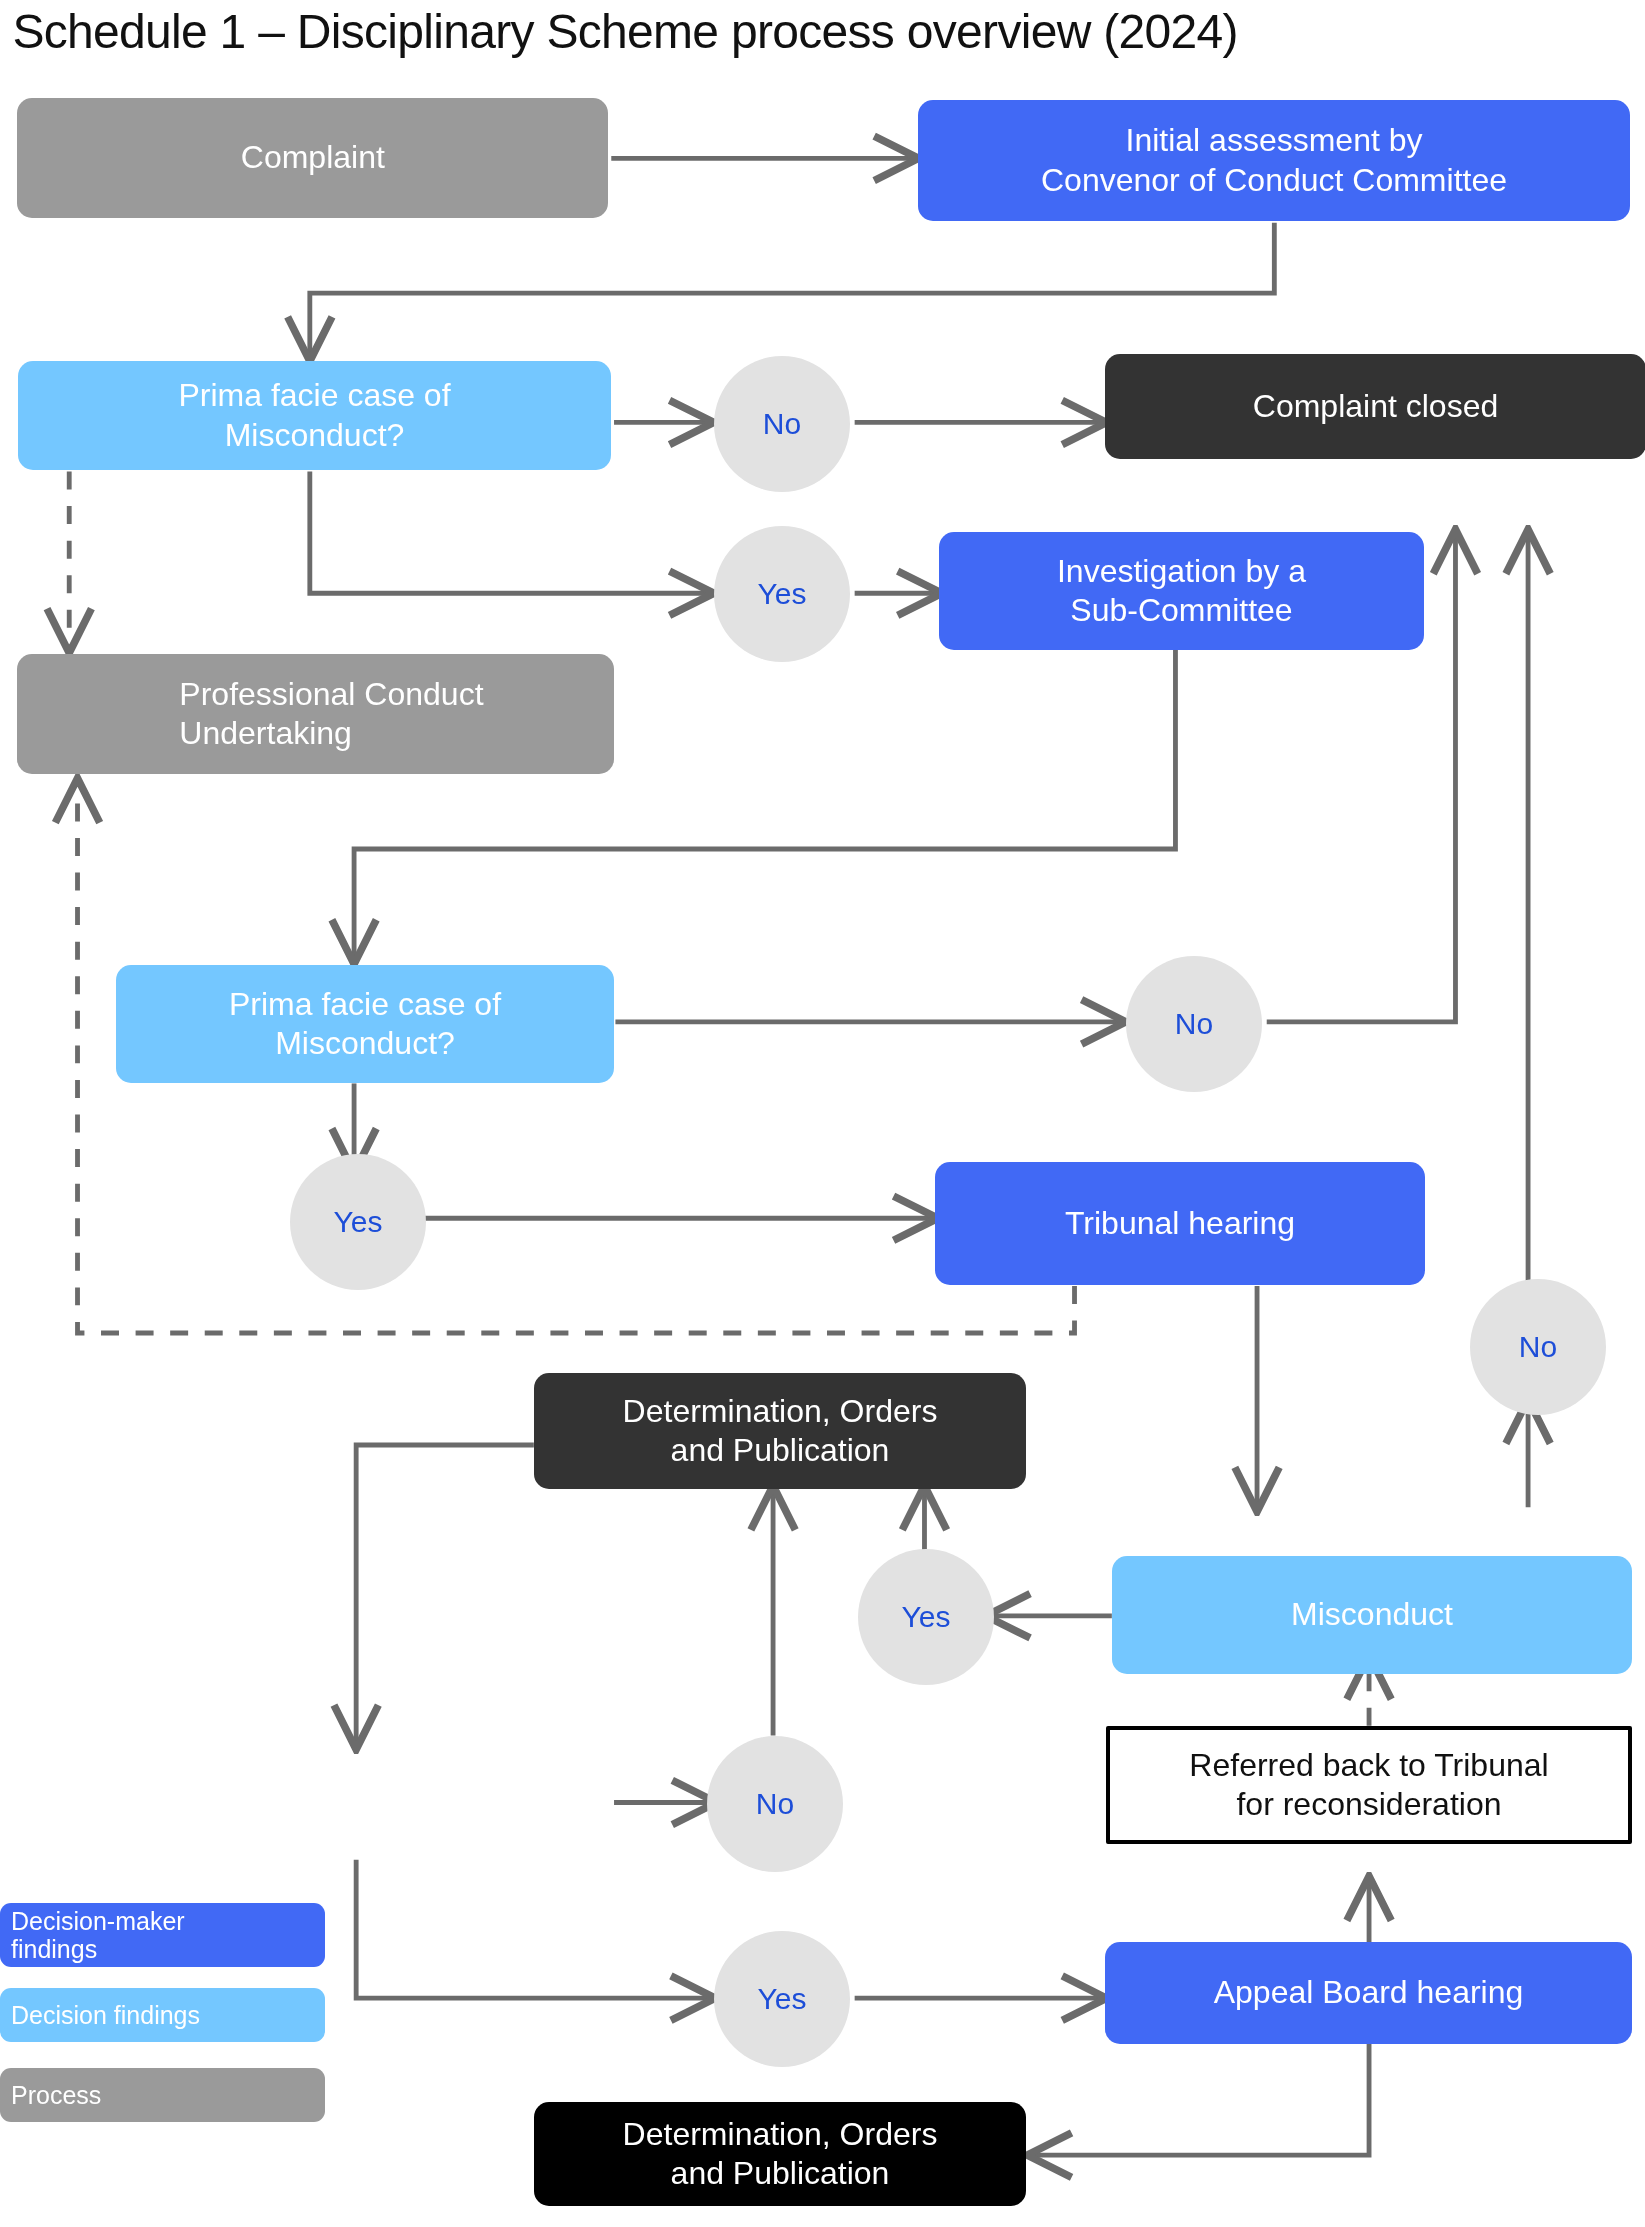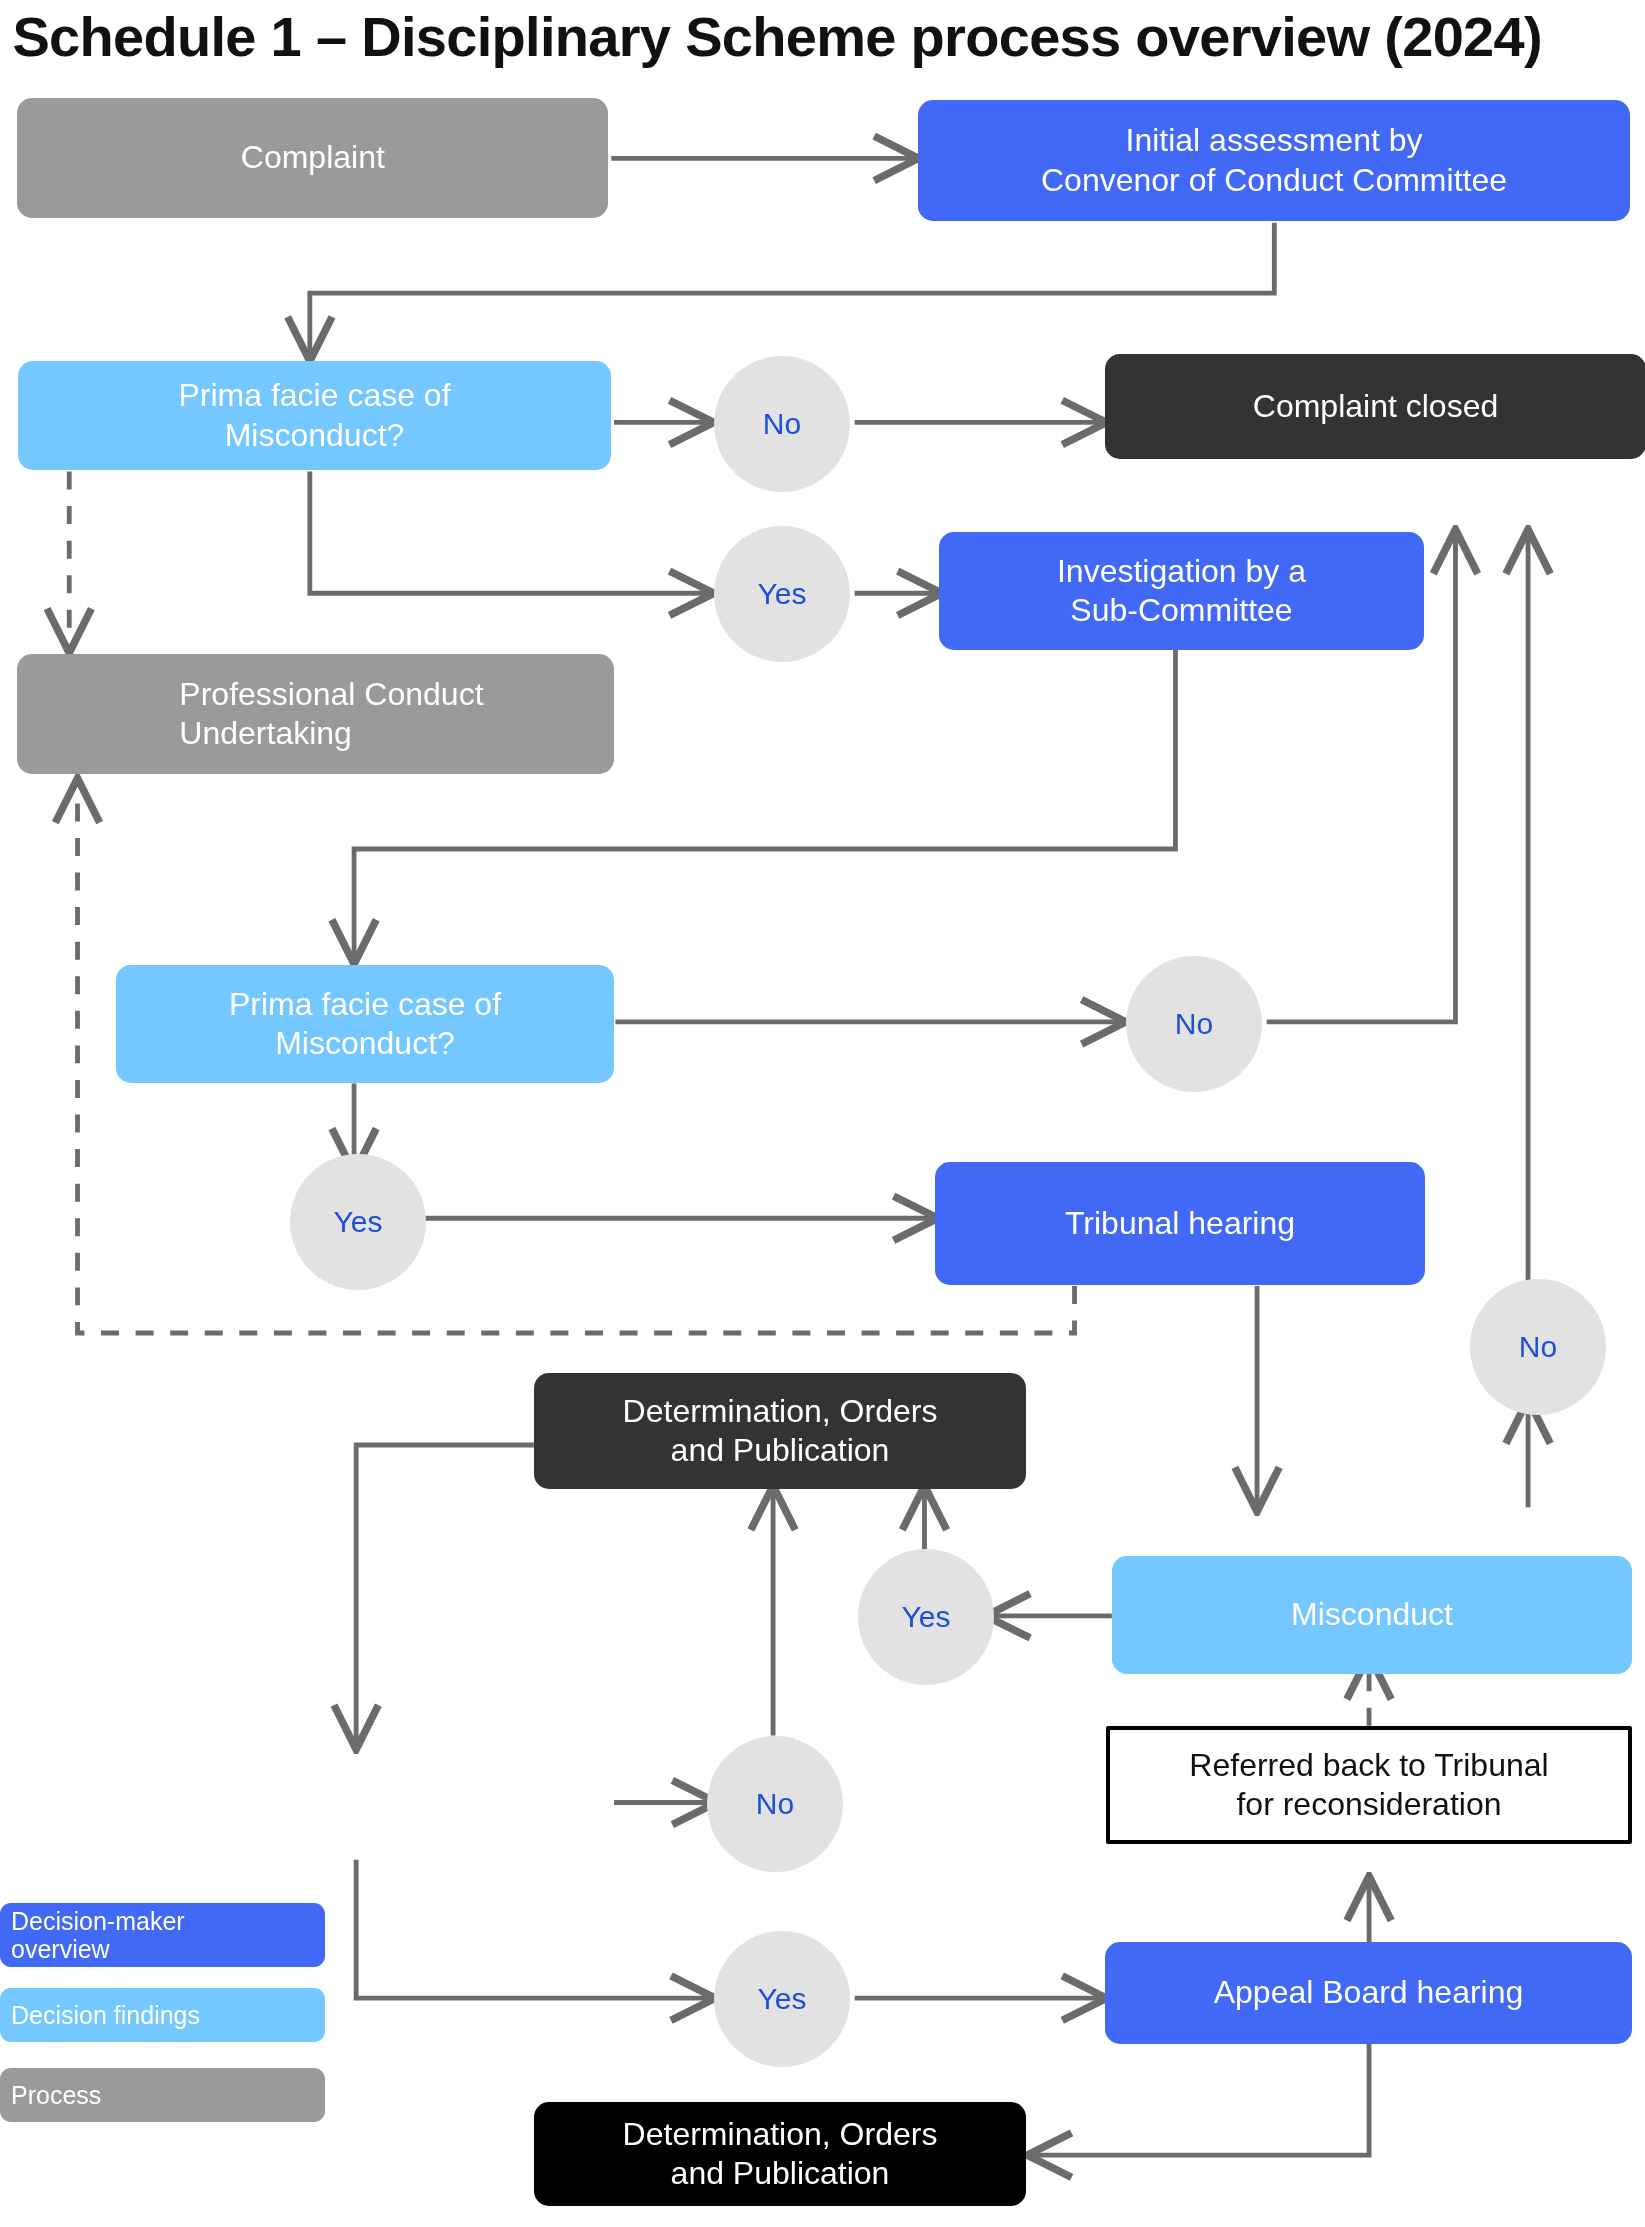--- a/index.html
+++ b/index.html
@@ -12,22 +12,22 @@
     overflow:hidden;
   }
   #wires{
     position:absolute; left:0; top:0;
     width:1645px; height:2227px;
     pointer-events:none;
   }
   .title{
     position:absolute;
     left:12.4px; top:4.1px;
-    font-size:56px;
-    font-weight:700;
+    font-size:48px;
+    font-weight:400;
     color:#111111;
     letter-spacing:-0.7px;
     white-space:nowrap;
   }
   .node{
     position:absolute;
     display:flex;
     align-items:center;
     justify-content:center;
     text-align:center;
@@ -237,21 +237,21 @@
   <div class="ellipse" style="left:707px; top:1736px; width:136px; height:136px;">
     <span>No</span>
   </div>
 
   <div class="ellipse" style="left:714px; top:1931px; width:136px; height:136px;">
     <span>Yes</span>
   </div>
 
   <div class="legend-item n-decision" style="left:0px; top:1903px; width:325px; height:64px; white-space:pre-line;">
     <span>Decision-maker
-overview</span>
+findings</span>
   </div>
 
   <div class="legend-item n-findings" style="left:0px; top:1988px; width:325px; height:54px;">
     <span>Decision findings</span>
   </div>
 
   <div class="legend-item n-process" style="left:0px; top:2068px; width:325px; height:54px;">
     <span>Process</span>
   </div>
 

